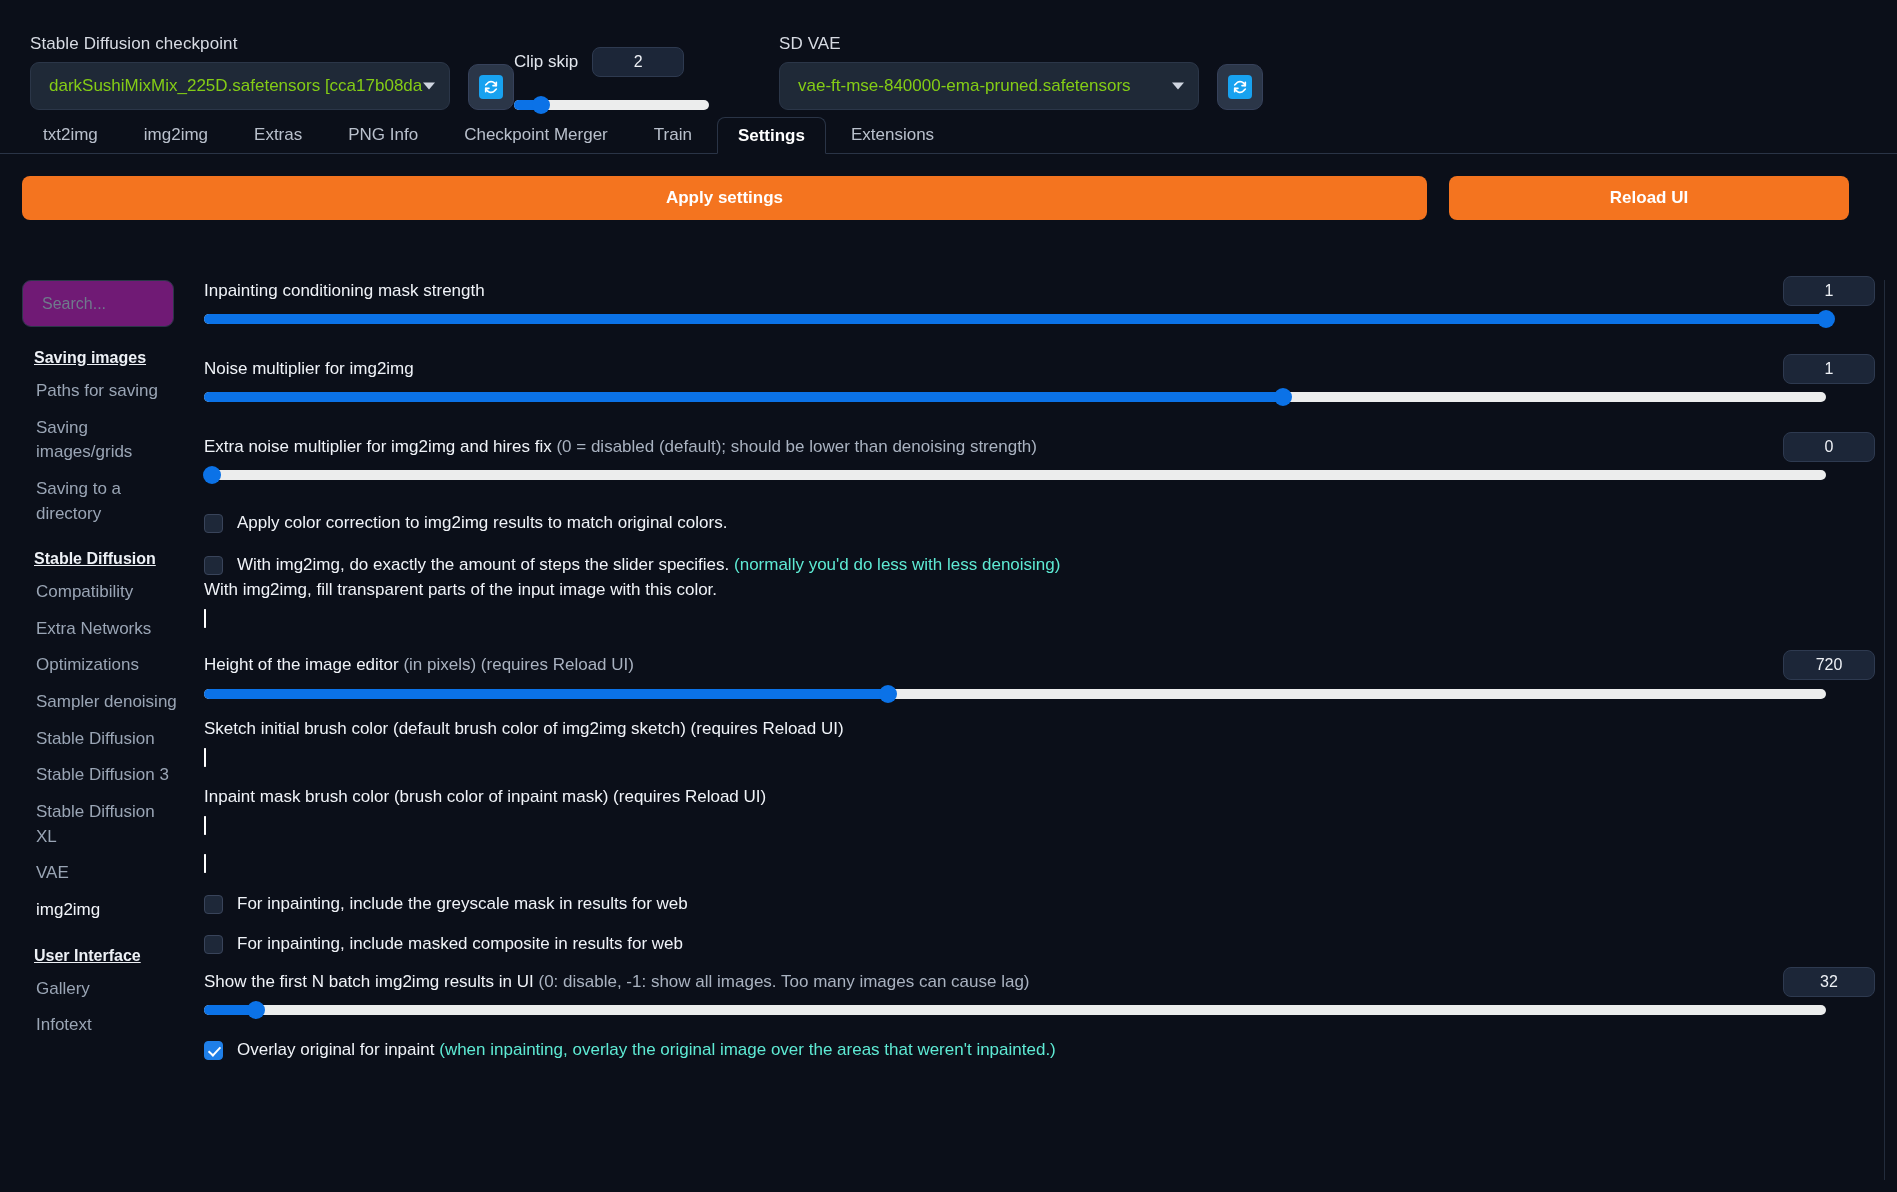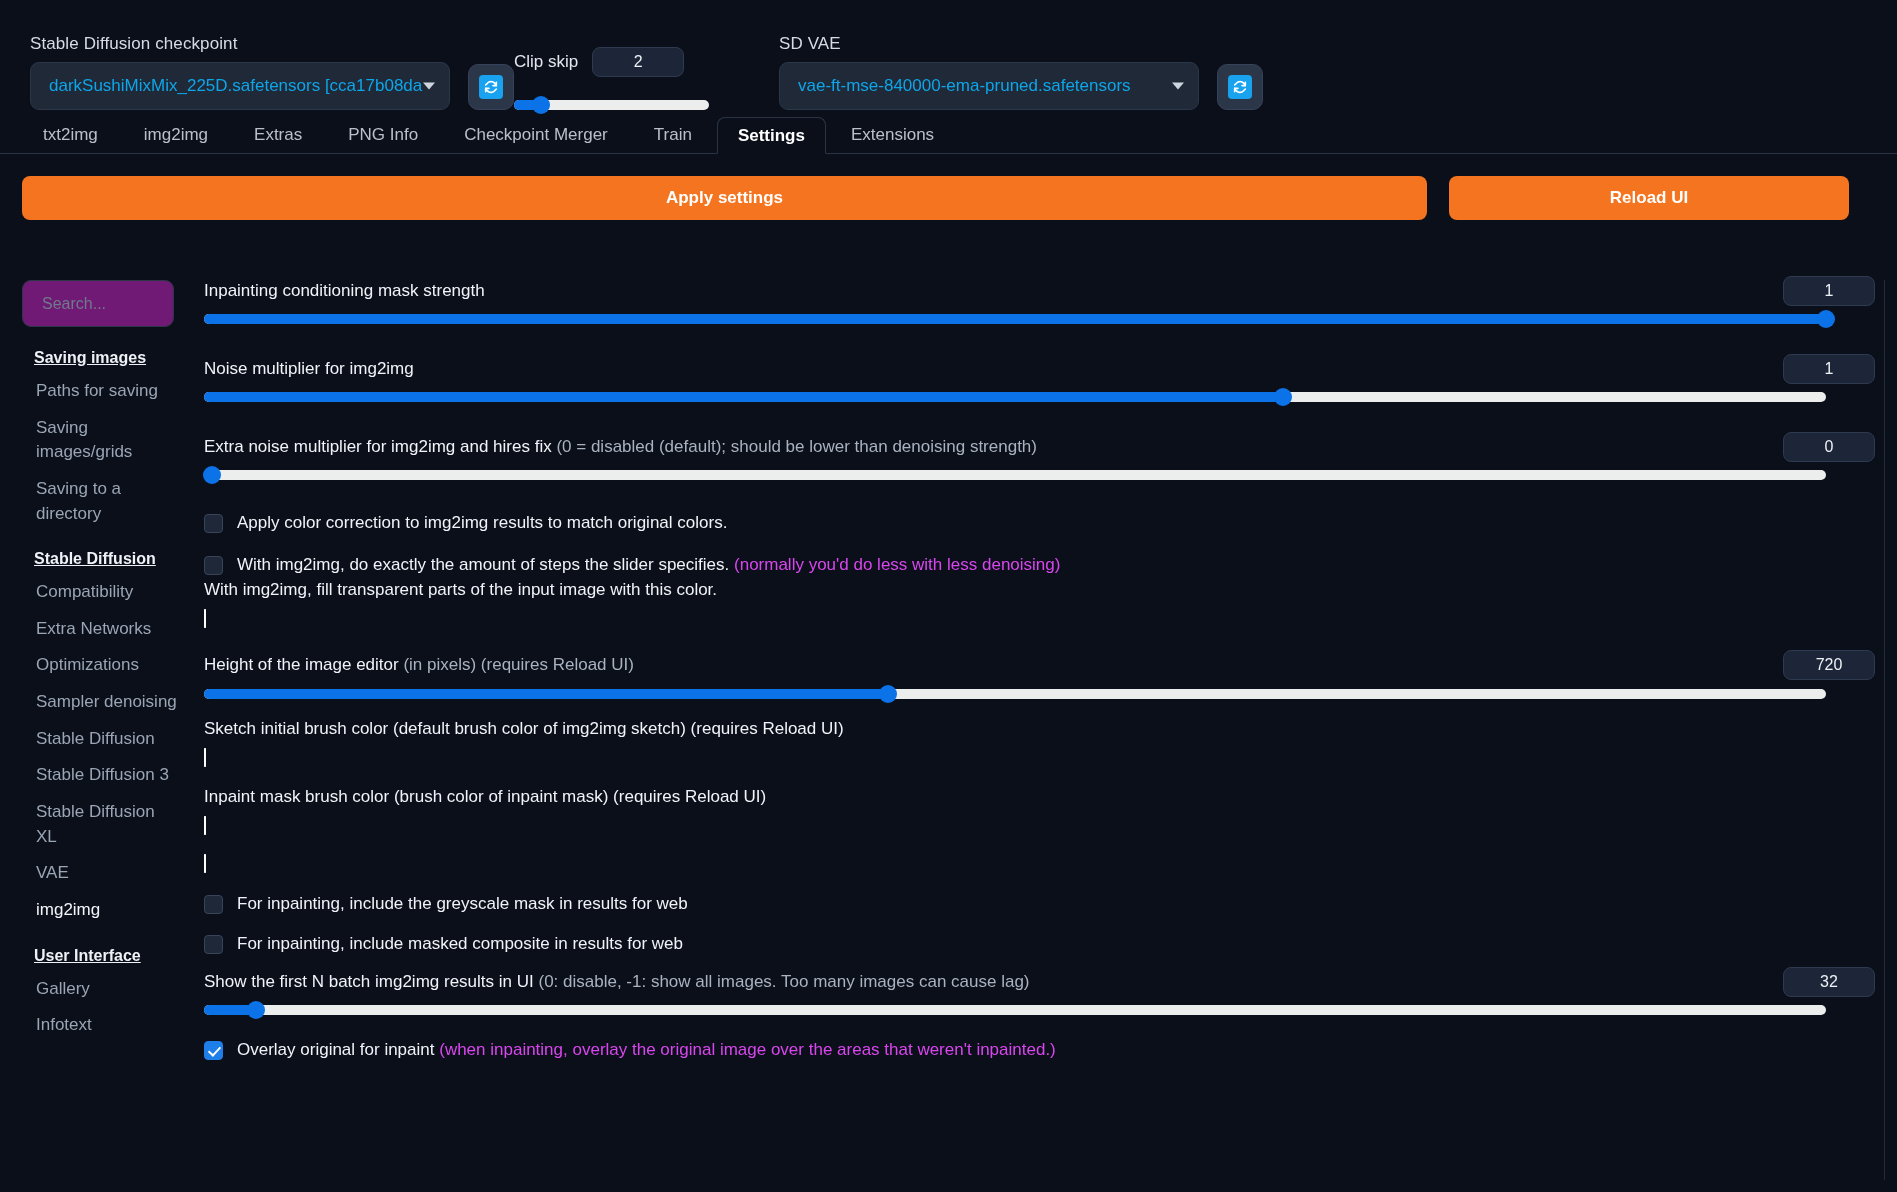--- a/index.html
+++ b/index.html
@@ -24,21 +24,21 @@
   }
   .dropdown {
     position: relative;
     background: #1f2937;
     border: 1px solid #2b3648;
     border-radius: 9px;
     height: 48px;
     display: flex; align-items: center;
     padding: 0 38px 0 18px;
     font-size: 17px;
-    color: #0ea5e9;
+    color: #84cc16;
     white-space: nowrap; overflow: hidden;
   }
   .dropdown .caret {
     position: absolute; right: 14px; top: 50%;
     transform: translateY(-50%);
     width: 0; height: 0;
     border-left: 6px solid transparent;
     border-right: 6px solid transparent;
     border-top: 7px solid #cfd5e0;
   }
@@ -226,21 +226,21 @@
   .cb.checked { background: #1f7fe8; border-color: #1f7fe8; }
   .cb.checked::after {
     content: "";
     position: absolute; left: 6px; top: 2px;
     width: 5px; height: 10px;
     border: solid #fff;
     border-width: 0 2px 2px 0;
     transform: rotate(43deg);
   }
   .check-label { font-size: 17px; color: #f0f3f8; line-height: 1.3; }
-  .check-label .hint { color: #d946ef; }
+  .check-label .hint { color: #5eead4; }
 
   .color-swatch {
     width: 52px; height: 25px;
     background: #ffffff;
     border: 1px solid #ffffff;
     border-radius: 2px;
     cursor: pointer;
   }
   .plain-label { font-size: 17px; color: #f0f3f8; margin-bottom: 10px; display:block; }
   .mb-small { margin-bottom: 20px; }

